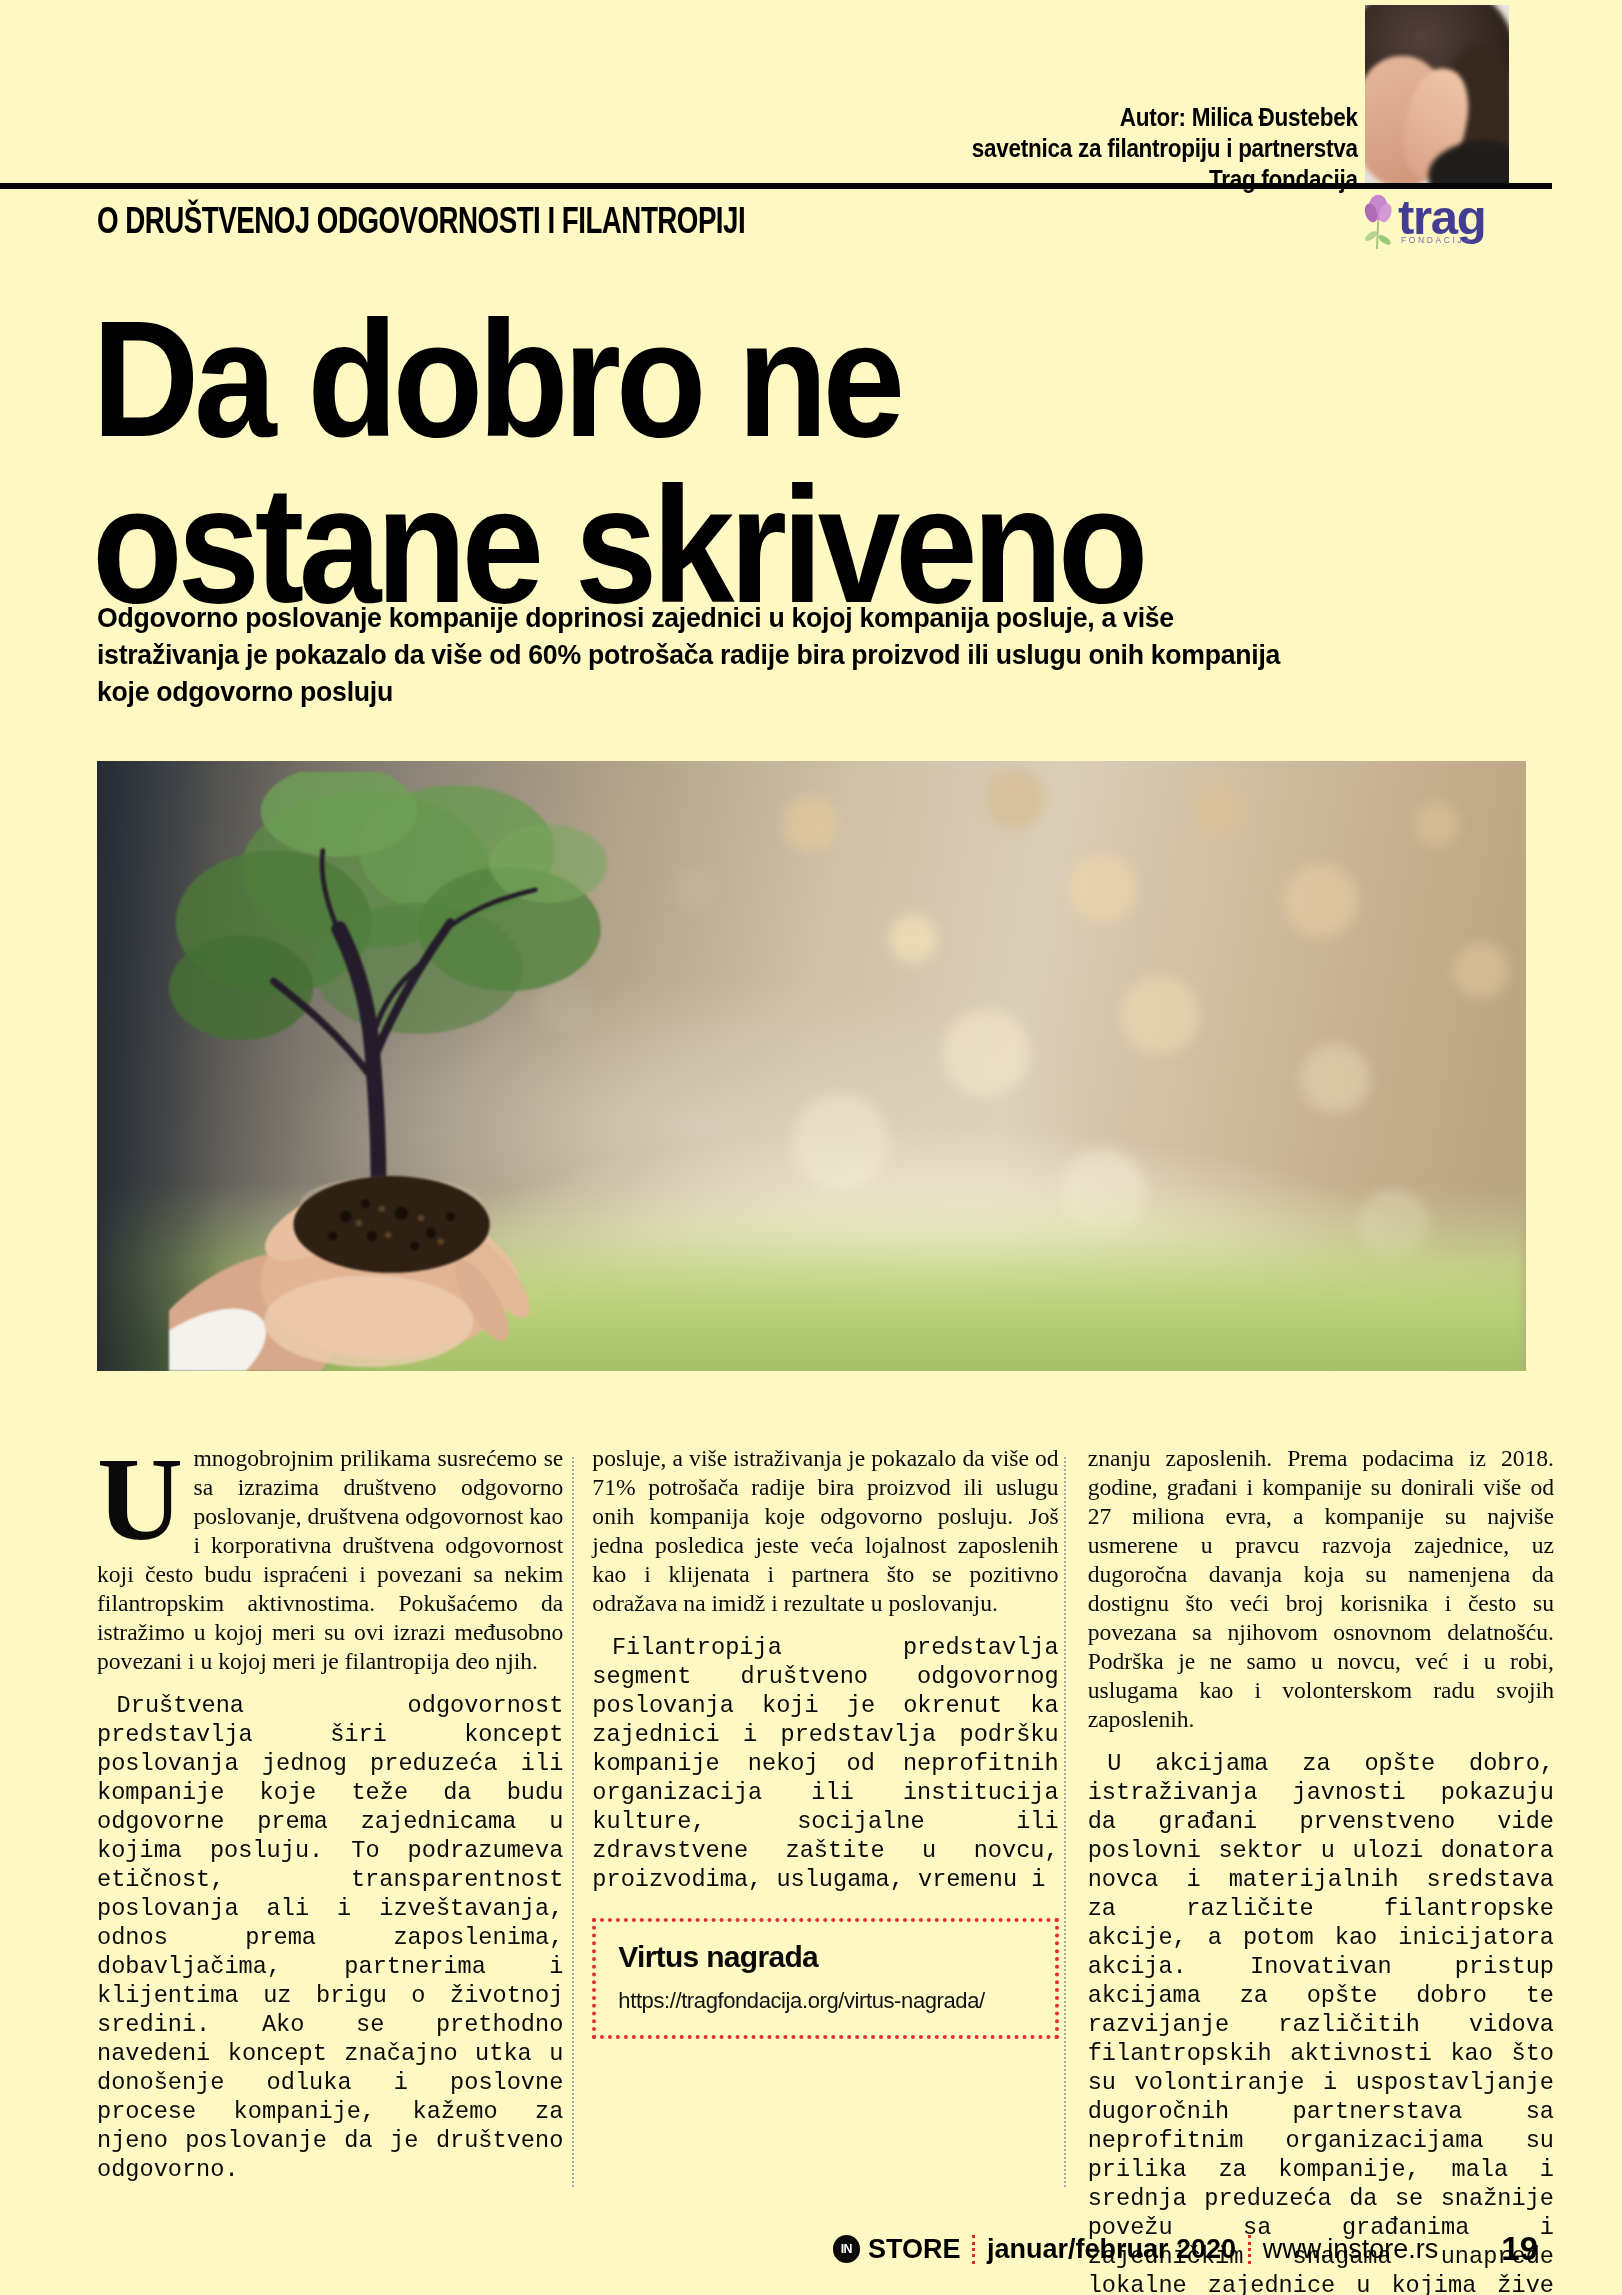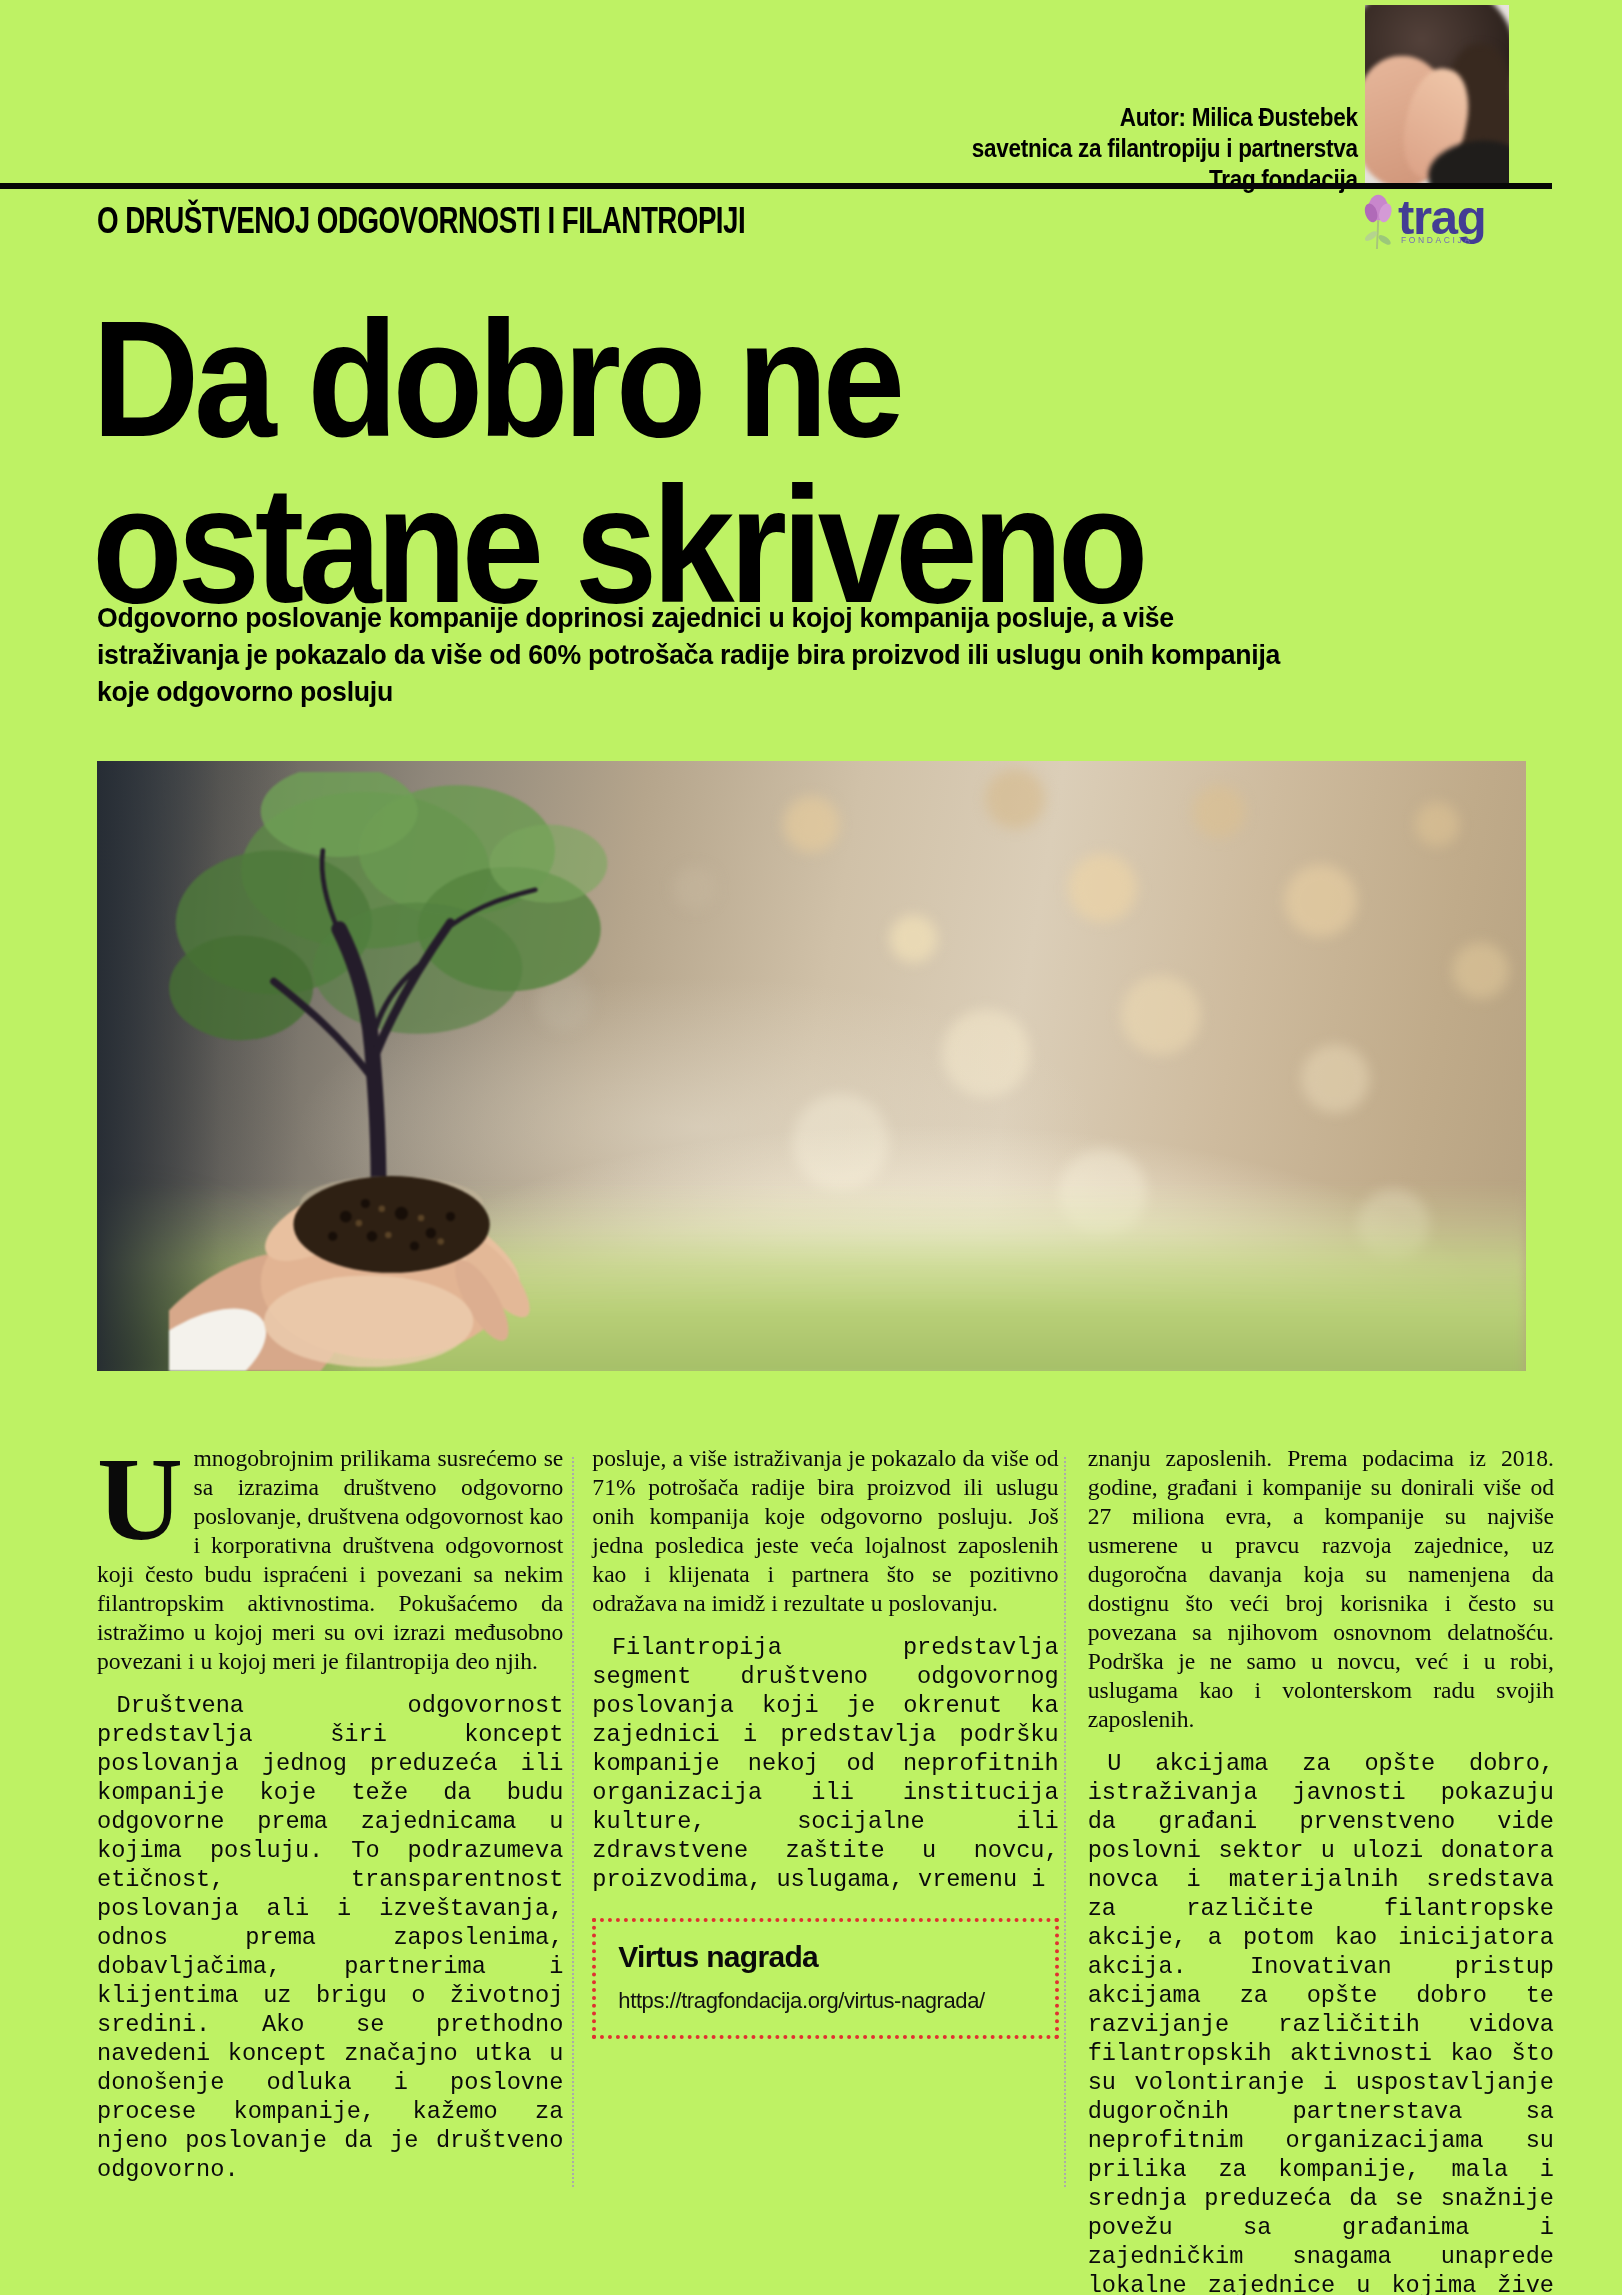--- a/index.html
+++ b/index.html
@@ -1,16 +1,16 @@
 <!DOCTYPE html>
 <html lang="sr" style="font-size:10.5px"><head>
 <meta charset="utf-8">
 <style>
   html,body{margin:0;padding:0;background:#888;}
-  .page{position:relative;width:1623px;height:2295px;background:#bef264;overflow:hidden;
+  .page{position:relative;width:1623px;height:2295px;background:#fef9c3;overflow:hidden;
         font-family:"Liberation Sans",sans-serif;color:#000;}
 
   
   .author-block{position:absolute;top:102px;right:265px;text-align:right;font-weight:700;
     font-size:25px;line-height:31px;letter-spacing:-0.3px;
     transform:scaleX(0.9);transform-origin:100% 0;white-space:nowrap;}
   .portrait{position:absolute;left:1365px;top:5.2px;width:144px;height:179px;overflow:hidden;
     background:linear-gradient(135deg,#f0ede9,#dcd5cd);}
   .po-hair{position:absolute;left:-19.6px;top:-26px;width:170px;height:151px;border-radius:50%;
     background:radial-gradient(circle at 45% 40%,#53413a,#2c211c 72%);filter:blur(2.6px);}
@@ -216,15 +216,24 @@
       </div>
     </div>
     <div class="col">
       <p>znanju zaposlenih. Prema podacima iz 2018. godine, građani i kompanije su donirali više od 27 miliona evra, a kompanije su najviše usmerene u pravcu razvoja zajednice, uz dugoročna davanja koja su namenjena da dostignu što veći broj korisnika i često su povezana sa njihovom osnovnom delatnošću. Podrška je ne samo u novcu, već i u robi, uslugama kao i volonterskom radu svojih zaposlenih.</p>
       <p>U akcijama za opšte dobro, istraživanja javnosti pokazuju da građani prvenstveno vide poslovni sektor u ulozi donatora novca i materijalnih sredstava za različite filantropske akcije, a potom kao inicijatora akcija. Inovativan pristup akcijama za opšte dobro te razvijanje različitih vidova filantropskih aktivnosti kao što su volontiranje i uspostavljanje dugoročnih partnerstava sa neprofitnim organizacijama su prilika za kompanije, mala i srednja preduzeća da se snažnije povežu sa građanima i zajedničkim snagama unaprede lokalne zajednice u kojima žive i posluju.</p>
     </div>
   </div>
   <div class="divider div1"></div>
   <div class="divider div2"></div>
 
+  <div class="footer">
+    <div class="f-icon">IN</div>
+    <div>STORE</div>
+    <div class="f-sep"></div>
+    <div>januar/februar 2020</div>
+    <div class="f-sep"></div>
+    <div class="f-site">www.instore.rs</div>
+    <div class="f-page">19</div>
+  </div>
 
 </div>
 
 
 </body></html>

